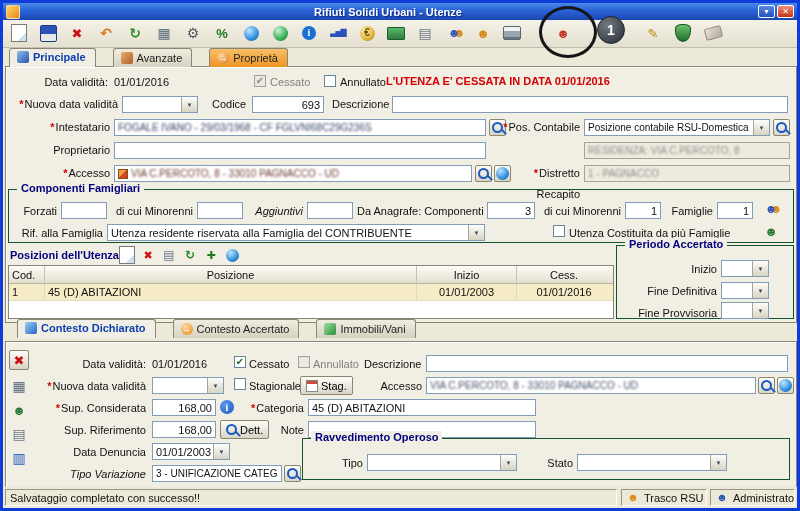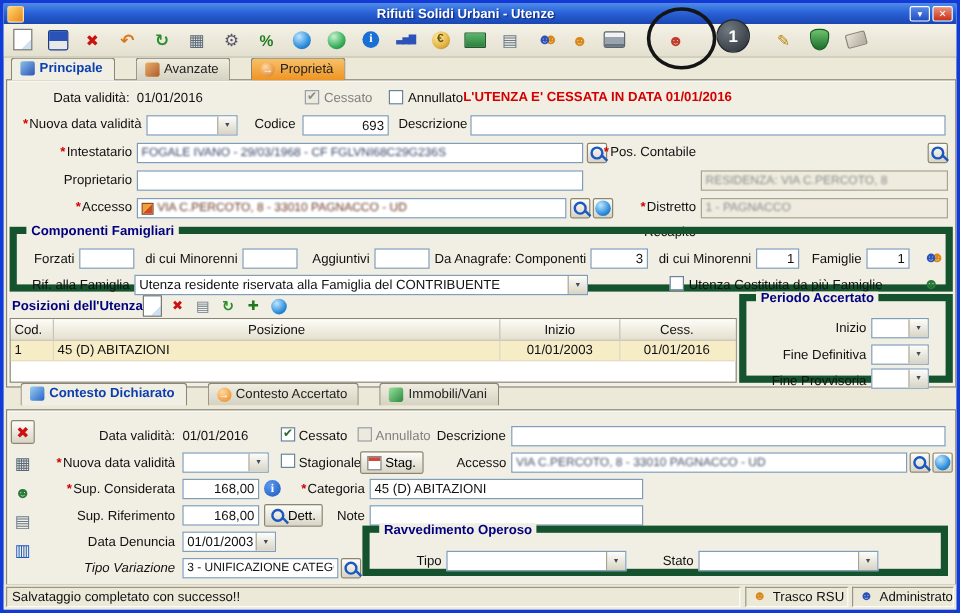--- a/index.html
+++ b/index.html
@@ -87,21 +87,21 @@
     background:linear-gradient(180deg,#fdfdfa,#d8d4c4);border-left:1px solid #a9a491;margin-left:2px;}
   .sbtn{position:absolute;width:17px;height:17px;display:flex;align-items:center;justify-content:center;
     background:linear-gradient(180deg,#fdfdf8,#d8d4c6);border:1px solid #8a8670;border-radius:2px;padding:0;box-sizing:border-box;}
   .mag{position:relative;width:7px;height:7px;border:2px solid #1a57c0;border-radius:50%;display:inline-block;}
   .mag::after{content:"";position:absolute;right:-4px;bottom:-4px;width:2px;height:6px;background:#1a57c0;transform:rotate(-45deg);}
   .i-globe-sm{width:13px;height:13px;border-radius:50%;background:radial-gradient(circle at 35% 30%,#bfe6ff,#2f8fdd 60%,#17508e);display:inline-block;}
   .cb{position:absolute;width:12px;height:12px;background:#fff;border:1px solid #6a829a;display:flex;align-items:center;justify-content:center;box-sizing:border-box;}
   .cb.dis{background:#eceadf;border-color:#9aa0a6;}
   .cbmark{font-size:10px;line-height:1;font-weight:bold;color:#2a6a2a;}
   .cb.dis .cbmark{color:#8a8a8a;}
-  .fieldset{position:absolute;border:6px solid #14532d;box-sizing:border-box;}
+  .fieldset{position:absolute;border:1px solid #14532d;box-sizing:border-box;}
   .flegend{position:absolute;top:-8px;left:8px;background:#f1eee3;padding:0 4px;color:#000080;font-weight:bold;white-space:nowrap;}
   .loc-dot{flex:none;width:8px;height:8px;margin-right:3px;background:linear-gradient(135deg,#f0a03a 50%,#d04a28 50%);border:1px solid #8a4a1a;}
   .info-badge{position:absolute;width:14px;height:14px;border-radius:50%;background:radial-gradient(circle at 35% 30%,#5a9af0,#1a57c0);
     color:#fff;font-weight:bold;font-size:10px;display:flex;align-items:center;justify-content:center;font-family:"Liberation Serif",serif;}
   .minibtn{position:absolute;height:19px;display:inline-flex;align-items:center;gap:3px;padding:0 5px;
     background:linear-gradient(180deg,#fdfdf8,#d8d4c6);border:1px solid #8a8670;border-radius:2px;font-size:11px;box-sizing:border-box;}
   .i-cal{width:10px;height:10px;background:linear-gradient(180deg,#d04a3a 0 30%,#fff 30%);border:1px solid #888;display:inline-block;}
   .minitools{position:absolute;display:flex;gap:3px;}
   .mbtn{width:18px;height:18px;display:flex;align-items:center;justify-content:center;background:transparent;border:none;padding:0;}
   .vbtn{position:absolute;width:20px;height:20px;display:flex;align-items:center;justify-content:center;padding:0;background:transparent;border:none;}
@@ -253,20 +253,24 @@
       </div>
 
     <span class="rlbl" style="left:0;top:54px;width:104px;"><span class="req">*</span><span>Intestatario</span></span>
     <div class="input" style="left:108px;top:52px;width:372px;">
         <span class="val blur1 f10" style="color:#3a4668;">FOGALE IVANO - 29/03/1968 - CF FGLVNI68C29G236S</span>
       </div>
     <button class="sbtn" style="left:483px;top:52px;">
         <span class="mag"></span>
       </button>
     <span class="rlbl" style="left:496px;top:54px;width:78px;"><span class="req">*</span><span>Pos. Contabile</span></span>
+    <div class="combo f10" style="left:578px;top:52px;width:186px;">
+        <span class="cval">Posizione contabile RSU-Domestica</span>
+        <span class="carrow">▼</span>
+      </div>
     <button class="sbtn" style="left:767px;top:52px;">
         <span class="mag"></span>
       </button>
 
     <span class="rlbl" style="left:0;top:77px;width:104px;">Proprietario</span>
     <div class="input" style="left:108px;top:75px;width:372px;">
         <span class="val"></span>
       </div>
     <span class="rlbl" style="left:496px;top:77px;width:78px;margin-top:44px;">Recapito</span>
     <div class="input dis" style="left:578px;top:75px;width:206px;">
@@ -292,21 +296,21 @@
     <div class="fieldset" style="left:2px;top:122px;width:786px;height:54px;">
       <span class="flegend">Componenti Famigliari</span>
       <span class="rlbl" style="left:4px;top:15px;width:44px;">Forzati</span>
       <div class="input rt" style="left:52px;top:12px;width:46px;">
           <span class="val"></span>
         </div>
       <span class="rlbl" style="left:102px;top:15px;width:82px;">di cui Minorenni</span>
       <div class="input rt" style="left:188px;top:12px;width:46px;">
           <span class="val"></span>
         </div>
-      <span class="rlbl" style="left:238px;top:15px;width:56px;">Aggiuntivi</span>
+      <span class="rlbl" style="left:238px;top:15px;width:56px;font-style:italic;">Aggiuntivi</span>
       <div class="input rt" style="left:298px;top:12px;width:46px;">
           <span class="val"></span>
         </div>
       <span class="rlbl" style="left:348px;top:15px;width:126px;">Da Anagrafe: Componenti</span>
       <div class="input rt" style="left:478px;top:12px;width:48px;">
           <span class="val">3</span>
         </div>
       <span class="rlbl" style="left:528px;top:15px;width:84px;">di cui Minorenni</span>
       <div class="input rt" style="left:616px;top:12px;width:36px;">
           <span class="val">1</span>

